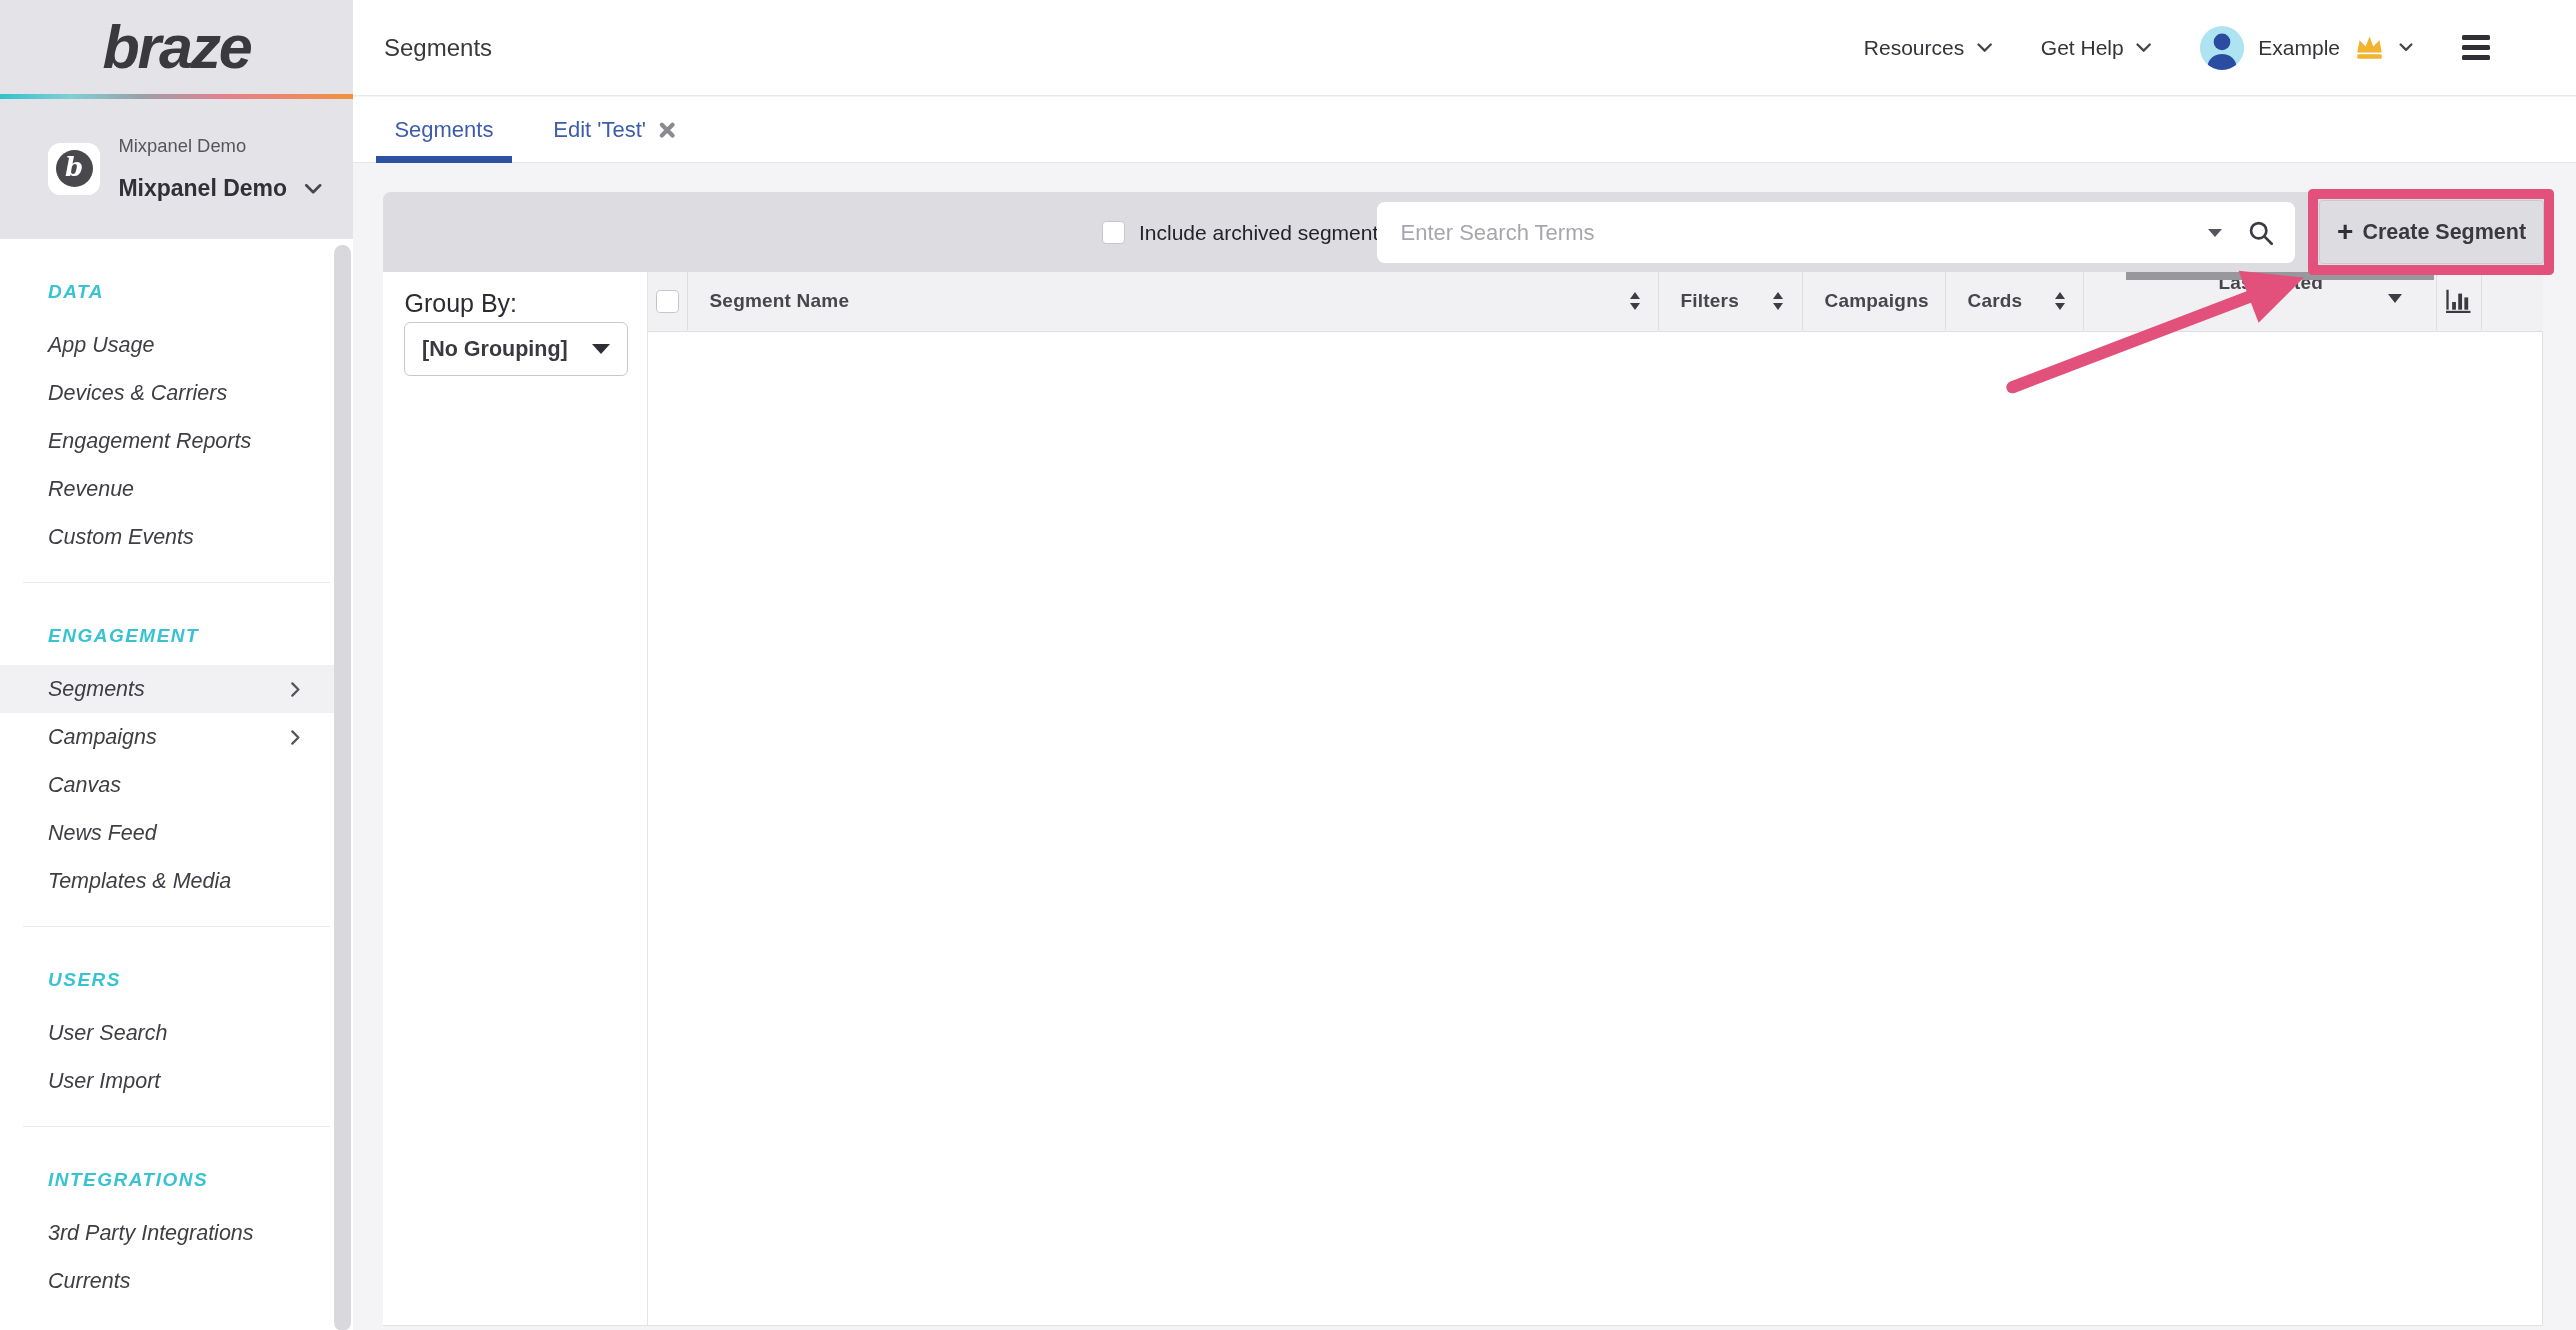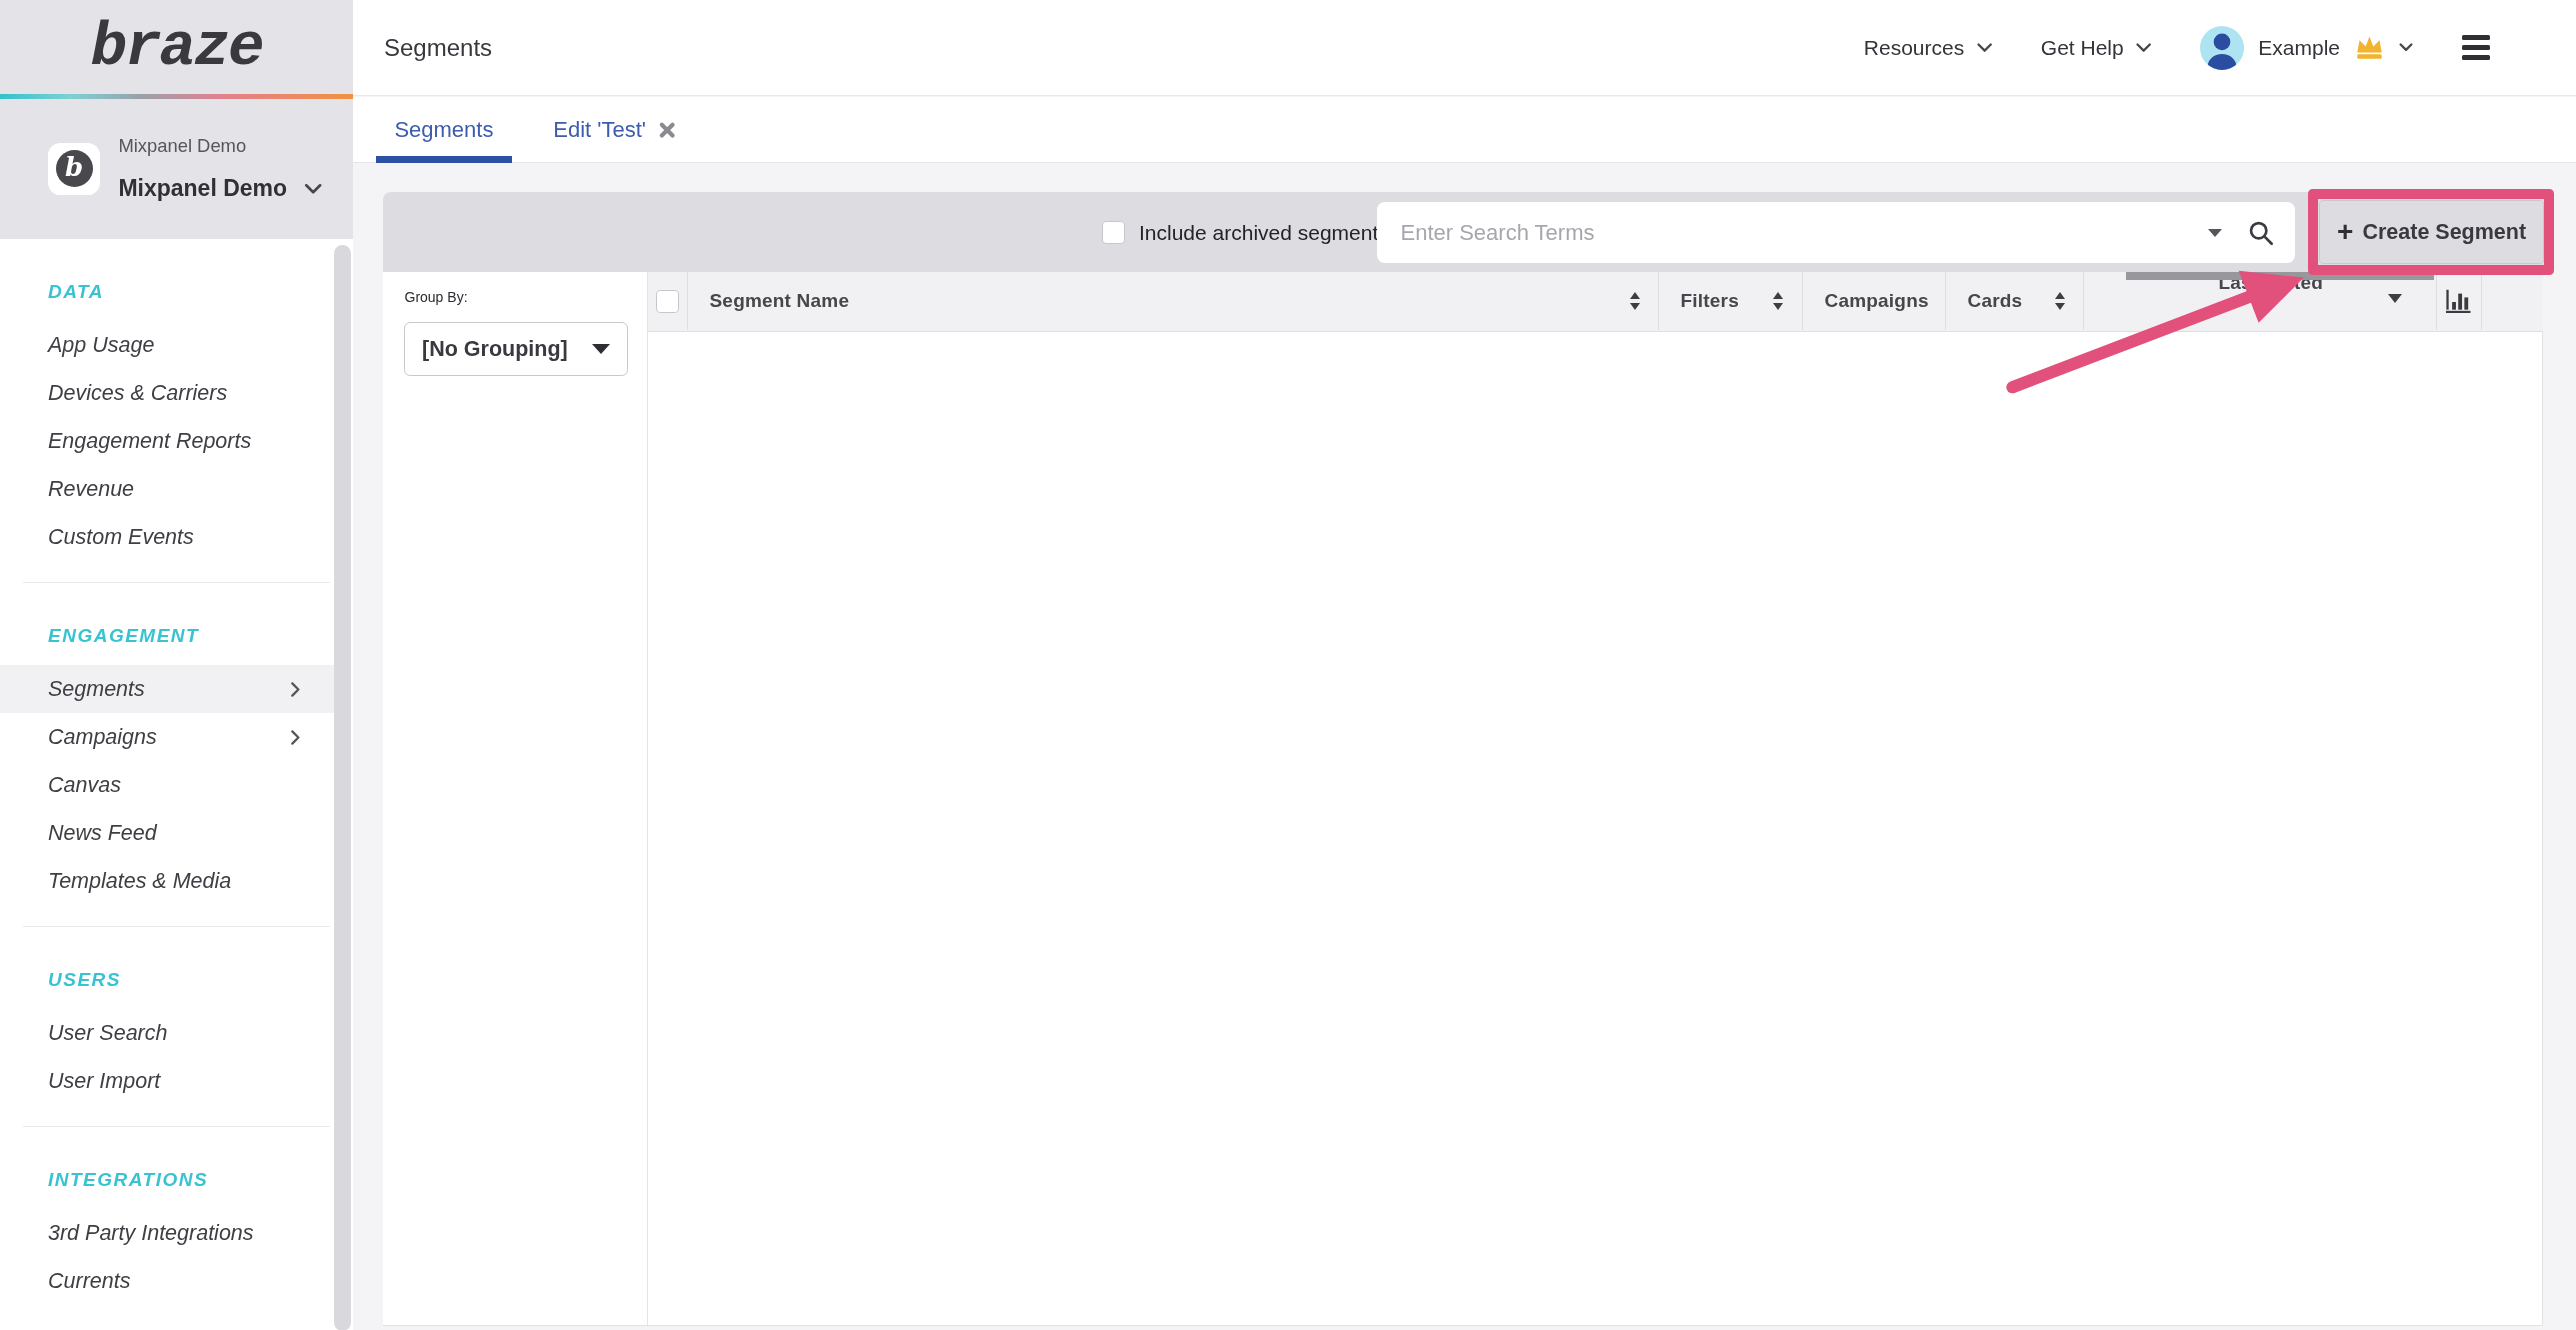--- a/index.html
+++ b/index.html
@@ -6,21 +6,21 @@
   body {
     position:relative; width:2576px; height:1331px; overflow:hidden;
     background:#f4f4f6;
     font-family:"Liberation Sans","DejaVu Sans",sans-serif;
     color:#38383e;
   }
   
   #sidebar { position:absolute; left:0; top:0; width:353px; height:1331px; background:#ffffff; }
   #sidebar-header { position:absolute; left:0; top:0; width:353px; height:239px; background:#e4e3e7; }
   #logo-area { position:absolute; left:0; top:0; width:353px; height:94px; display:flex; align-items:center; justify-content:center; }
-  #brand-logo { font-family:Liberation Mono, monospace; font-style:italic; font-weight:bold; font-size:61px; color:#3a3a3e; letter-spacing:-2.3px; }
+  #brand-logo { font-family:Liberation Sans, sans-serif; font-style:italic; font-weight:bold; font-size:61px; color:#3a3a3e; letter-spacing:-2.3px; }
   #gradient-bar { position:absolute; left:0; top:94px; width:353px; height:4.6px;
     background:linear-gradient(90deg,#35c1cb 0%,#7fd0d4 20%,#9aa0a8 40%,#e2808f 63%,#f29140 100%); }
   #company-block { position:absolute; left:48px; top:135px; display:flex; align-items:center; gap:18.4px; }
   #company-mark { width:52px; height:52px; background:#ffffff; border-radius:12.3px; display:flex; align-items:center; justify-content:center; }
   #company-mark .bcircle { width:37px; height:37px; border-radius:50%; background:#48484d; color:#ffffff; display:flex; align-items:center; justify-content:center;
      font-family:"DejaVu Serif","Liberation Serif",serif; font-style:italic; font-weight:bold; font-size:26px; padding-bottom:3.1px; box-sizing:border-box;}
   .company-texts { display:flex; flex-direction:column; gap:18px; }
   .company-app { font-size:18.4px; color:#55555b; }
   .company-name-row { display:flex; align-items:center; gap:17px; }
   .company-name { font-size:23px; font-weight:bold; color:#303036; }
@@ -60,21 +60,21 @@
   #search-input { flex:1; border:none; outline:none; font-size:22px; color:#3a3a40; font-family:inherit; background:transparent; }
   #search-input::placeholder { color:#a6a6ac; }
   .caret-down-sm { width:0; height:0; border-left:7px solid transparent; border-right:7px solid transparent; border-top:8.4px solid #55555b; }
   #create-btn { position:absolute; left:1936px; top:8.4px; width:225px; height:64px; background:#dddce1; border:1.5px solid #c9c8ce; border-radius:4.6px;
     box-sizing:border-box; display:flex; align-items:center; justify-content:center; gap:9.2px; cursor:pointer; }
   #create-btn .plus { font-size:28px; font-weight:bold; color:#2f2f35; line-height:28px; }
   #create-btn .btn-label { font-size:21.5px; font-weight:bold; color:#39393f; }
   
   #groupby-panel { position:absolute; left:383px; top:272px; width:265px; height:1054px; background:#ffffff;
     border-right:1.5px solid #e4e4e7; border-bottom:1.5px solid #e2e2e5; box-sizing:border-box; }
-  #groupby-label { position:absolute; left:21.5px; top:17px; font-size:14px; color:#2b2b31; }
+  #groupby-label { position:absolute; left:21.5px; top:17px; font-size:25px; color:#2b2b31; }
   #groupby-select { position:absolute; left:21px; top:50px; width:224px; height:54px; background:#ffffff; border:1.5px solid #c9c8ce; border-radius:6.1px;
     display:flex; align-items:center; padding:0 17px; box-sizing:border-box; cursor:pointer; }
   #groupby-value { font-size:21.5px; font-weight:bold; color:#39393f; }
   #groupby-select .caret-down { margin-left:auto; width:0; height:0; border-left:9.2px solid transparent; border-right:9.2px solid transparent; border-top:10.7px solid #2e2e34; }
   
   #table-header { position:absolute; left:648px; top:272px; width:1895px; height:60px; background:#f1f1f3; border-bottom:1.5px solid #dedee1; box-sizing:border-box; }
   .hcell { position:absolute; top:0; height:58px; display:flex; align-items:center; border-left:1.5px solid #dedee1; box-sizing:border-box;
     padding-left:21.5px; font-size:19px; font-weight:bold; color:#46464c; letter-spacing:0.2px; cursor:pointer; }
   .hcell.first { border-left:none; padding-left:0; justify-content:center; }
   #hc-checkbox { left:0; width:39px; }

